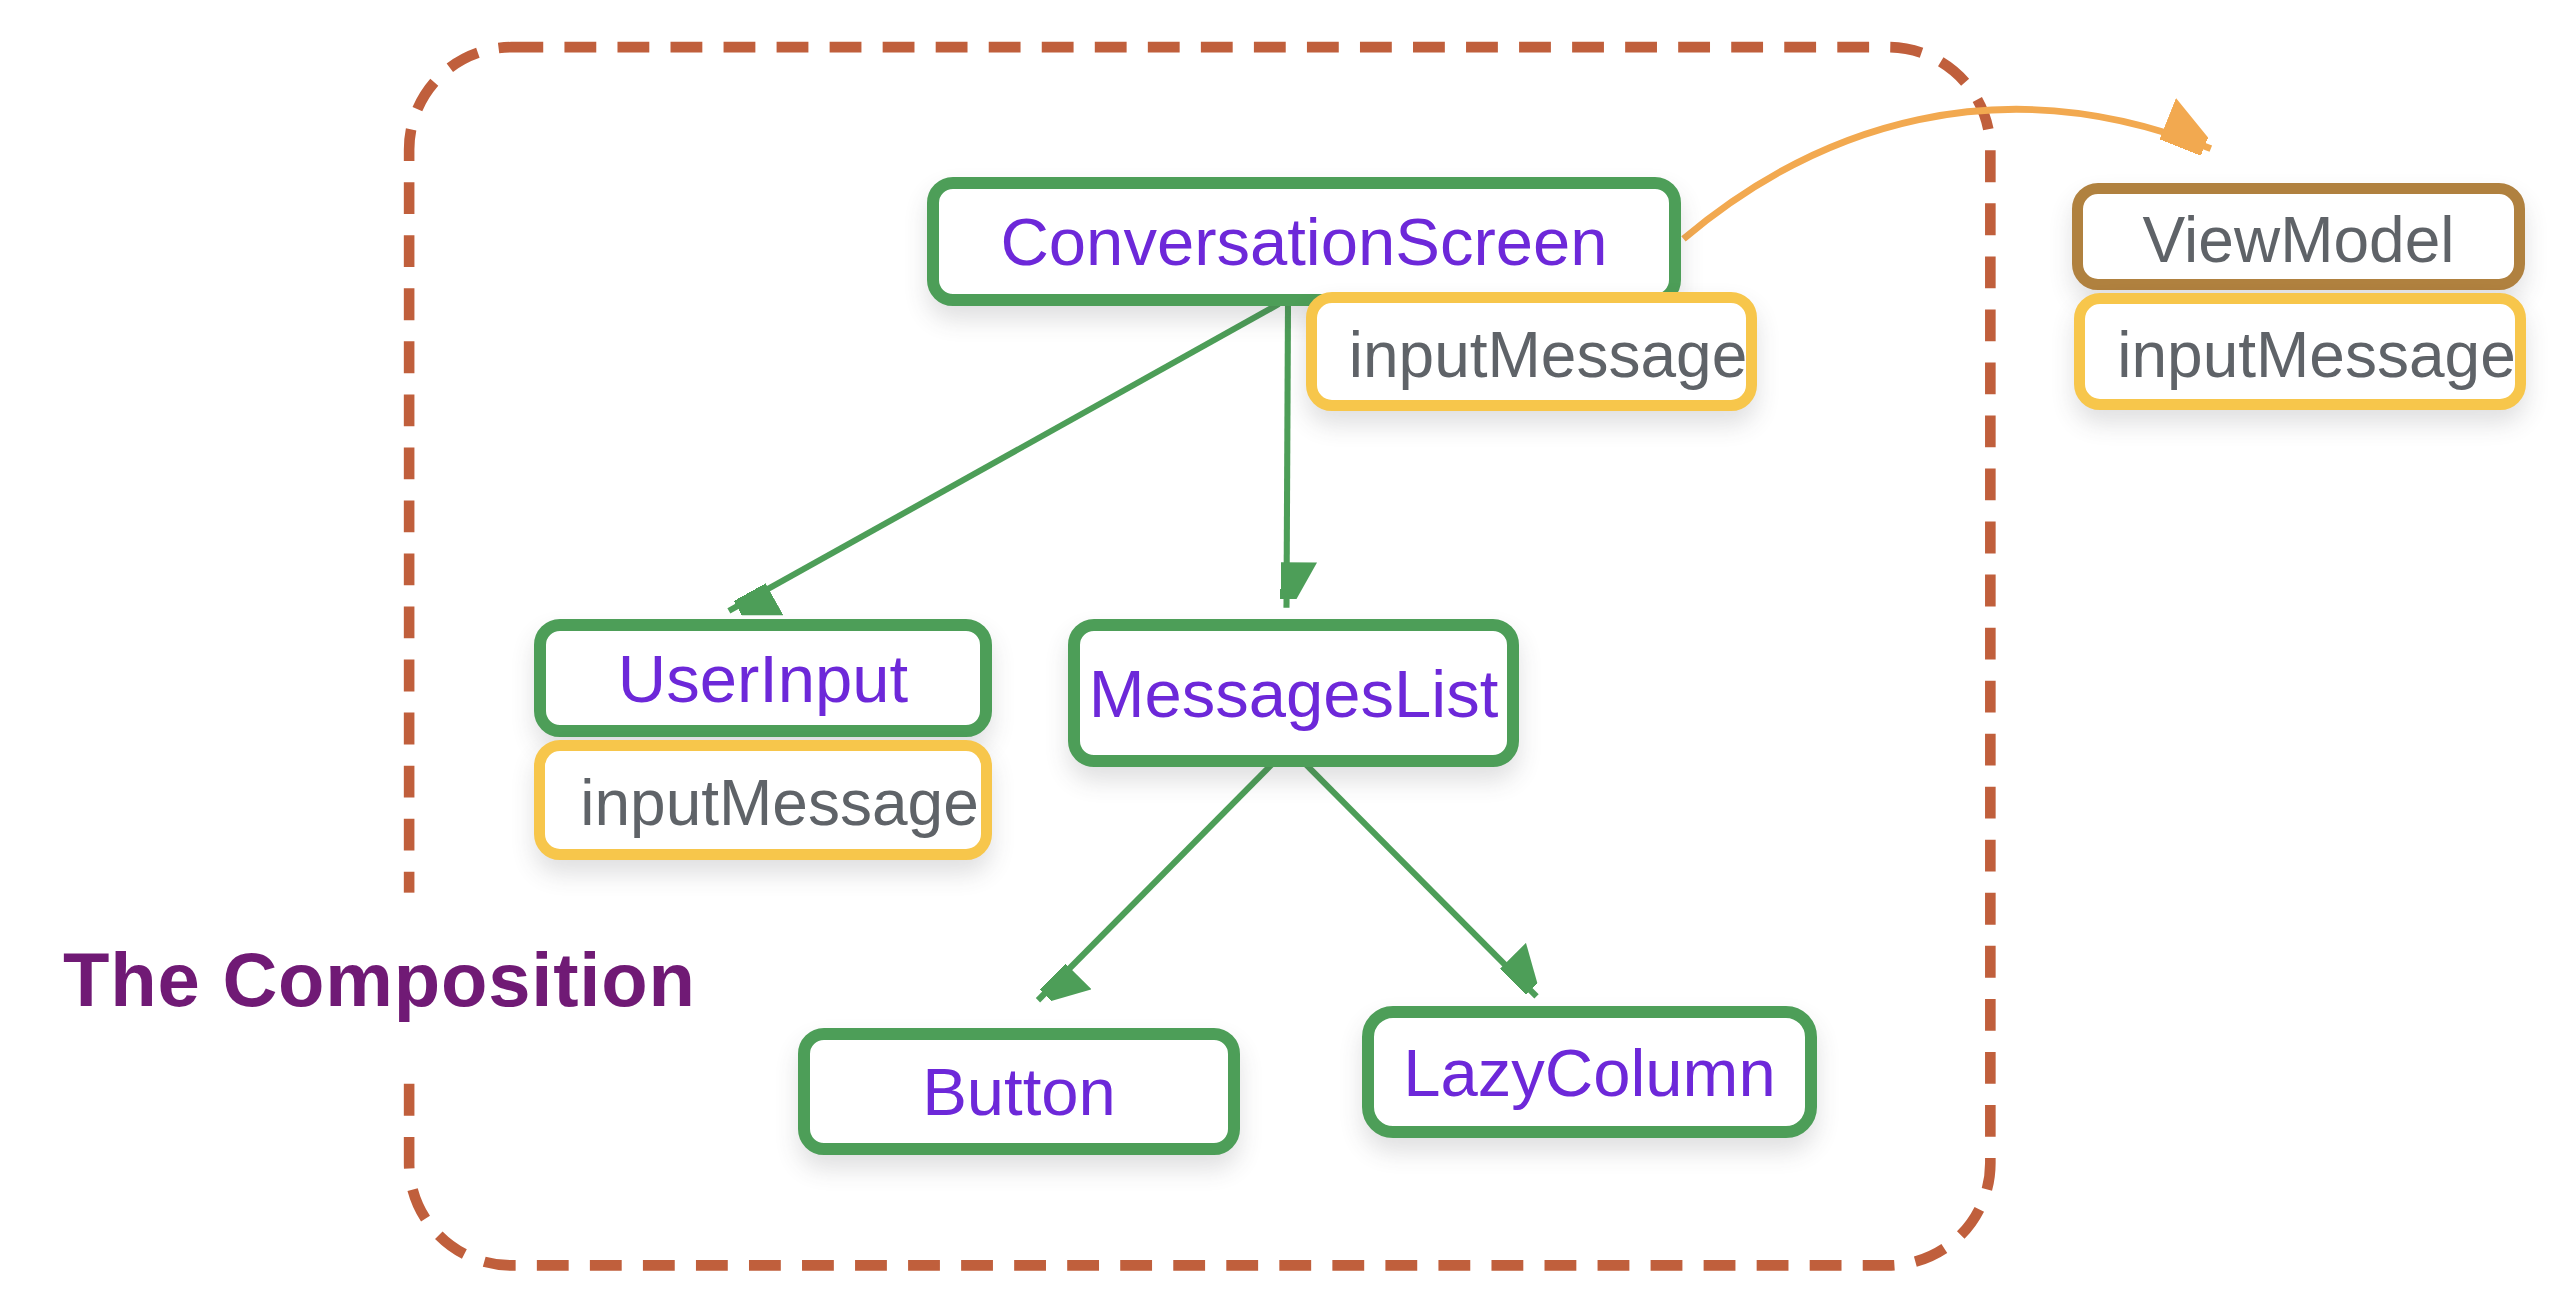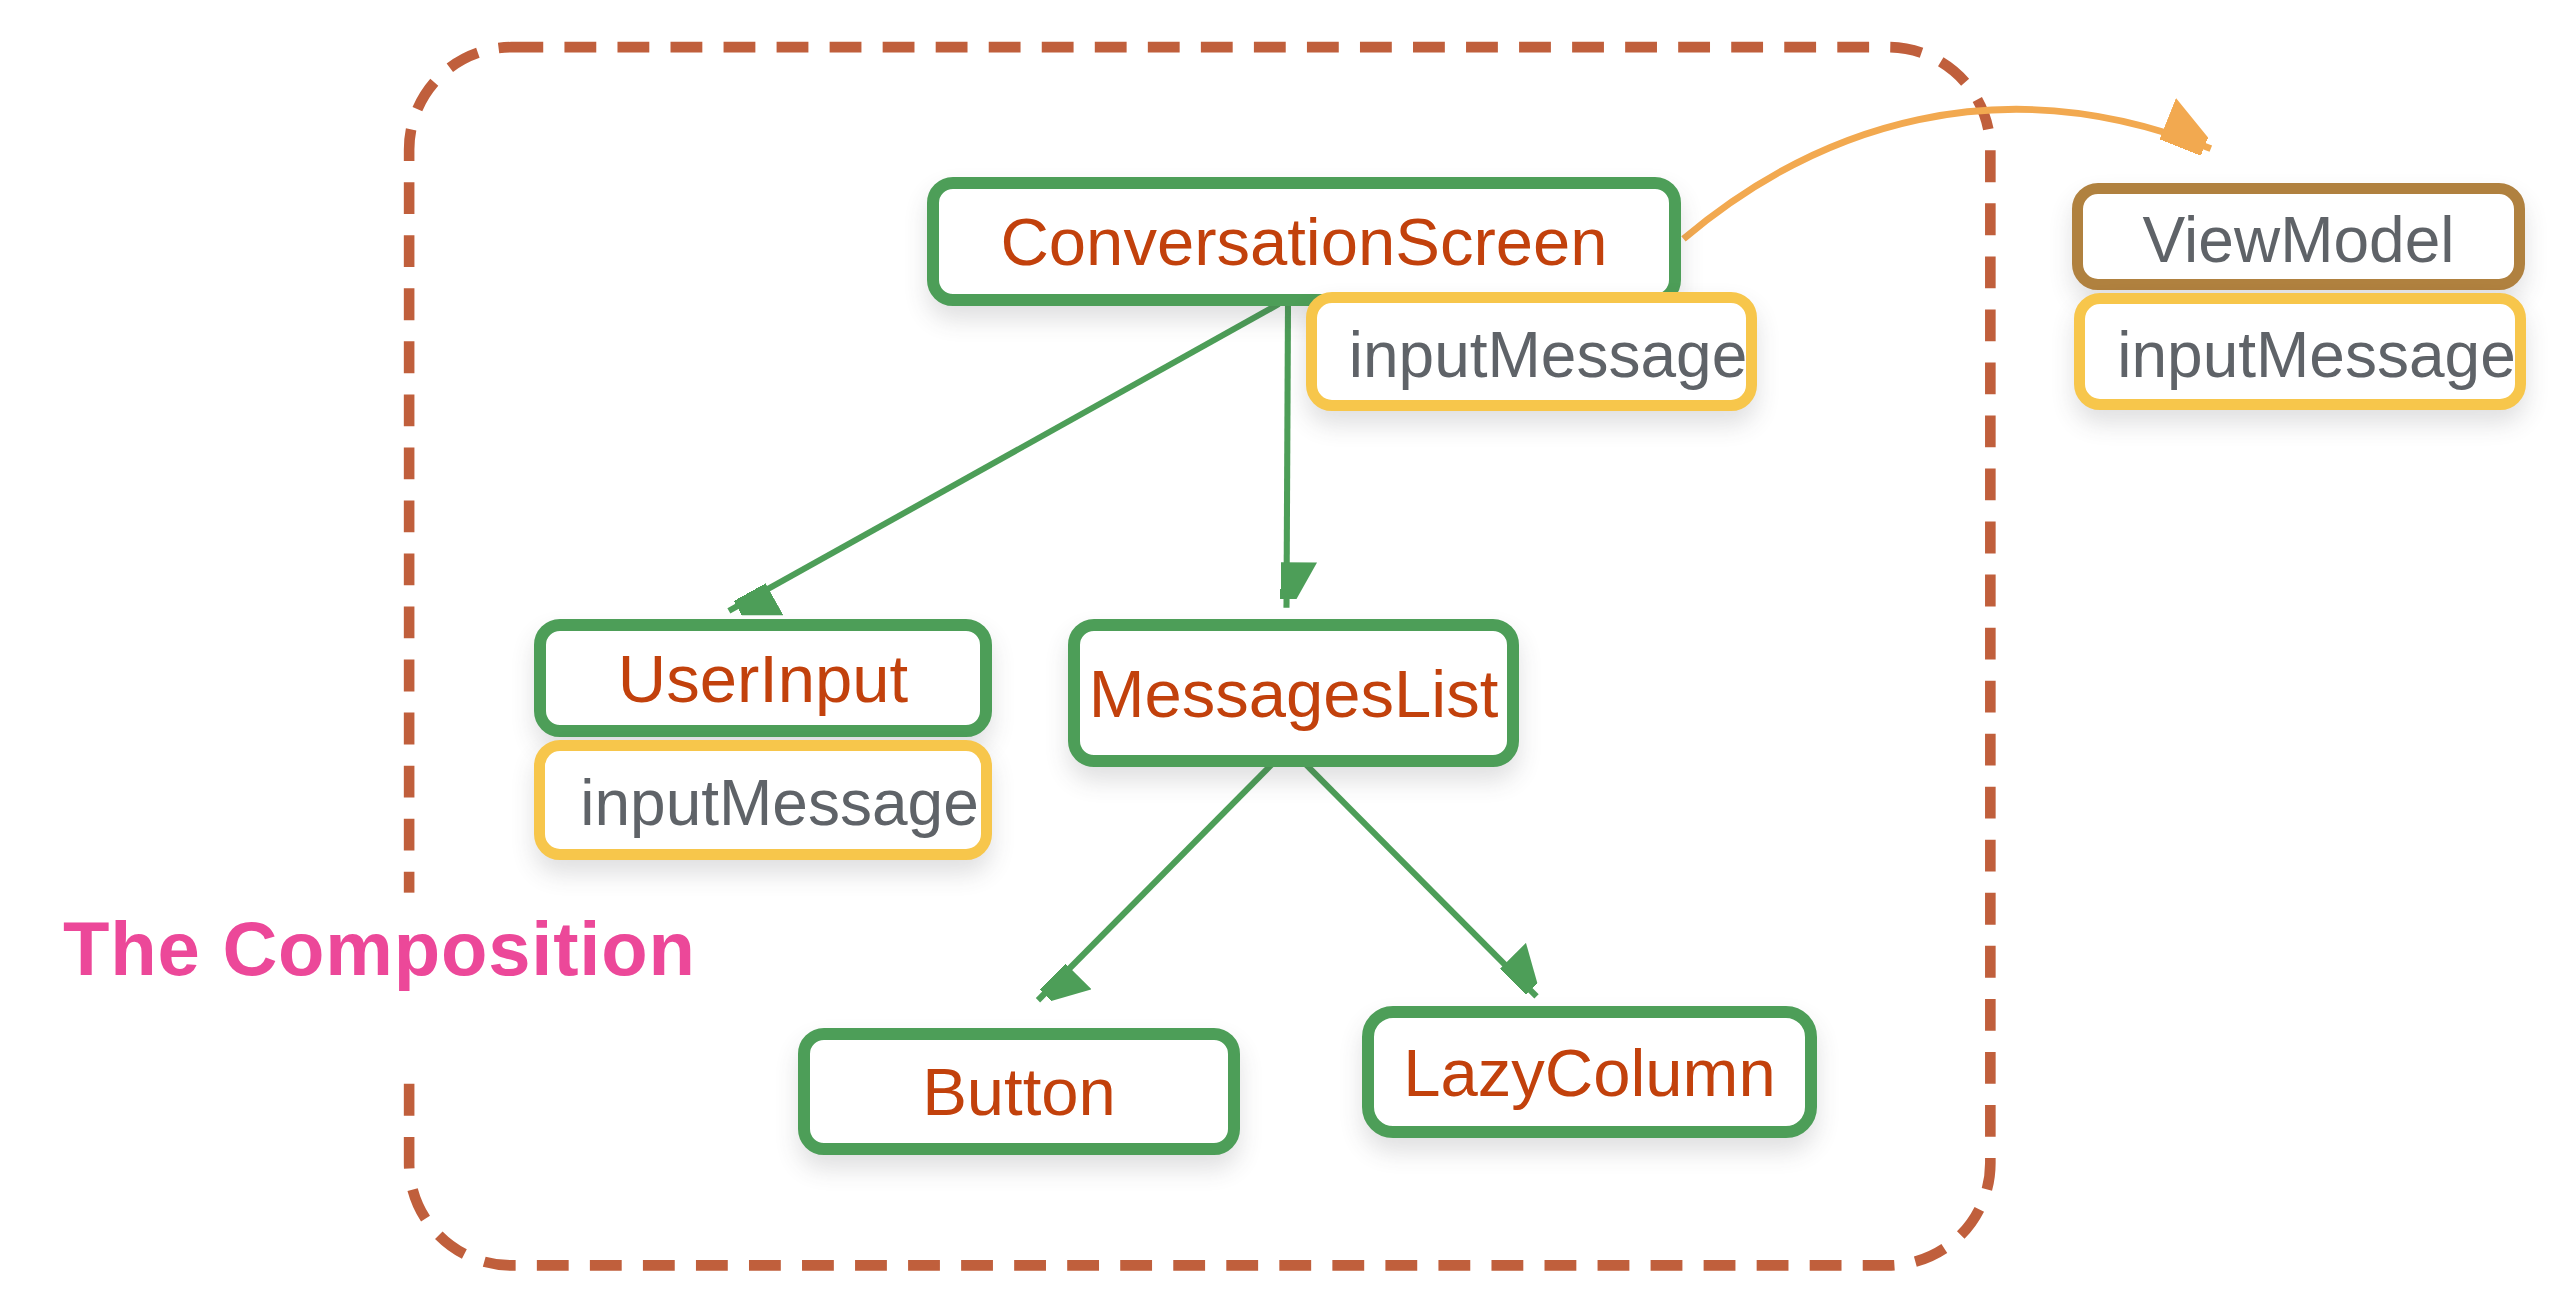--- a/index.html
+++ b/index.html
@@ -18,34 +18,34 @@
     display:flex;align-items:center;justify-content:center;
     border-radius:26px;
     box-shadow:0 13.6px 23px rgba(60,64,67,0.16);
     white-space:nowrap;
   }
   .node.green{border:12px solid #4d9e58;}
   .node.yellow{border:11.4px solid #f7c64b;padding-left:33px;}
   .node.brown{border:11.4px solid #b0813f;}
   .node .label{
     font-size:67px;
-    color:#c2410c;
+    color:#6d28d9;
     letter-spacing:0px;
   }
   .node.yellow .label, .node.brown .label{
     color:#5f6368;
     font-size:64px;
     margin-top:6px;
   }
   #composition-title{
     position:absolute;
-    left:63px;top:905px;
+    left:63px;top:936px;
     font-size:76px;
     font-weight:bold;
-    color:#ec4899;
+    color:#701a75;
     letter-spacing:0.8px;
     text-shadow:0 1.5px 0 rgba(255,255,255,0.85);
     white-space:nowrap;
   }
   
   #node-conversation-screen{left:927px;top:177px;width:754px;height:129px;z-index:2;}
   #node-input-message-conversation{left:1306px;top:292px;width:451px;height:119px;z-index:3;}
   #node-user-input{left:534px;top:619px;width:458px;height:118px;z-index:2;}
   #node-input-message-user-input{left:534px;top:740px;width:458px;height:120px;z-index:3;}
   #node-messages-list{left:1068px;top:619px;width:451px;height:148px;z-index:2;}

